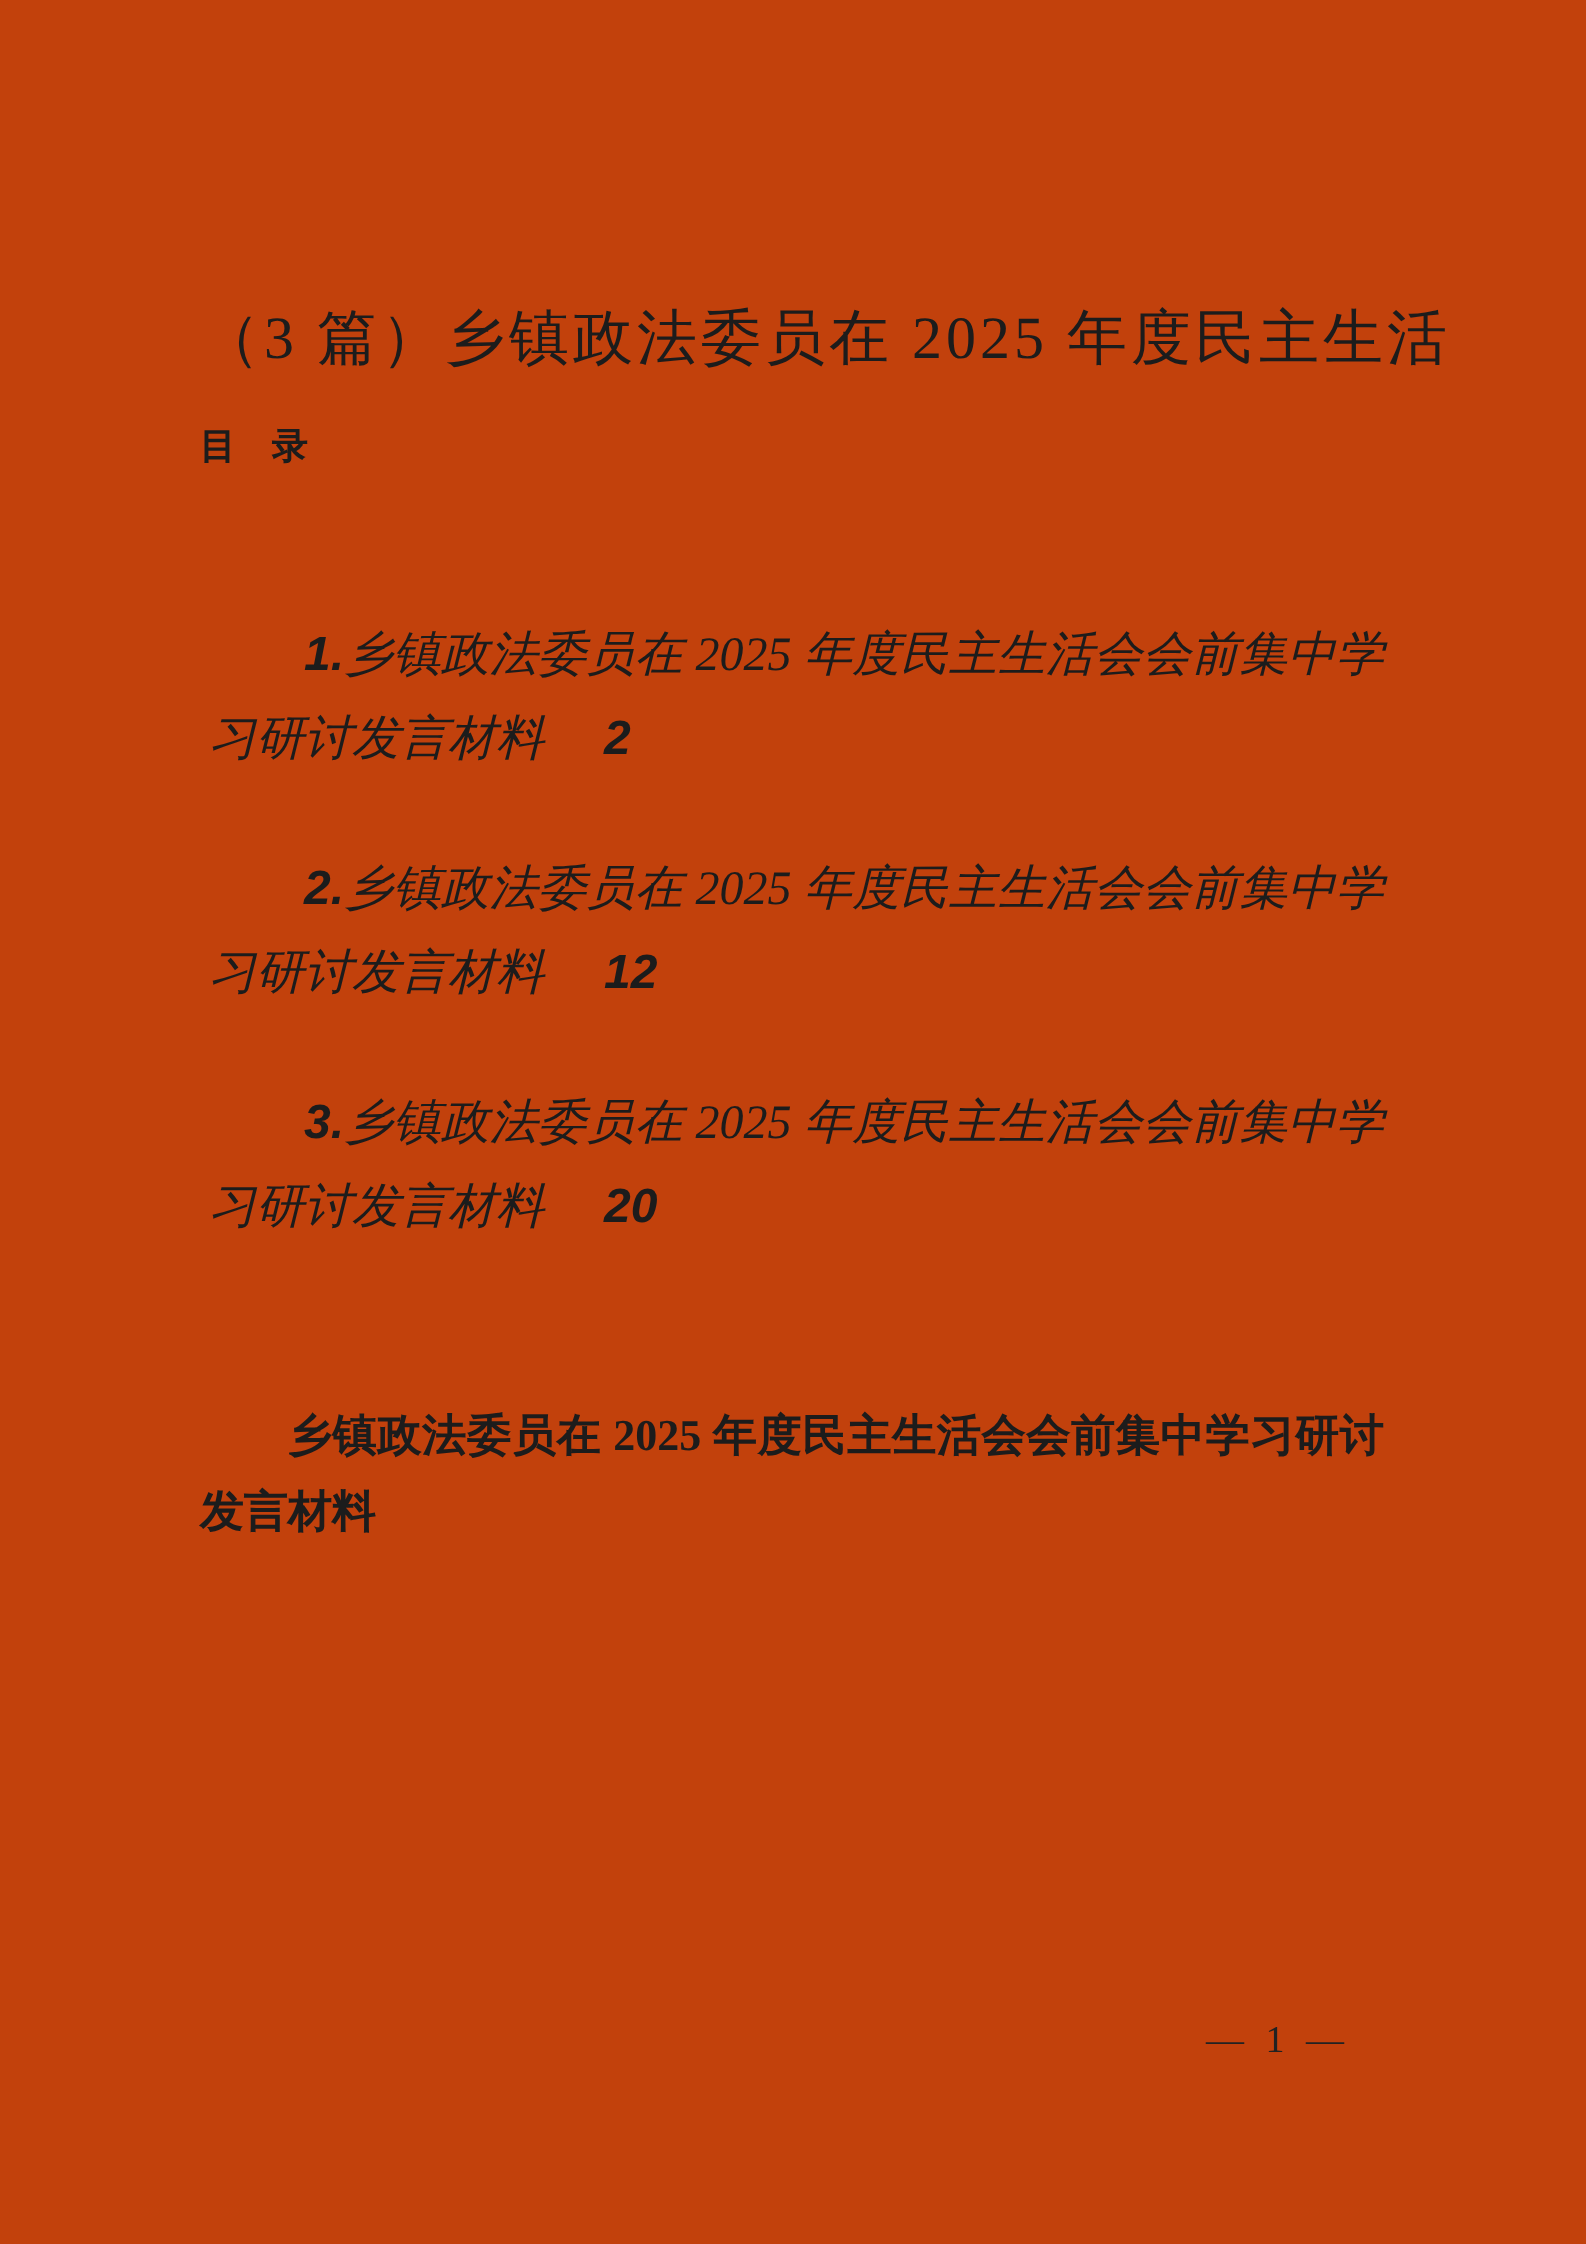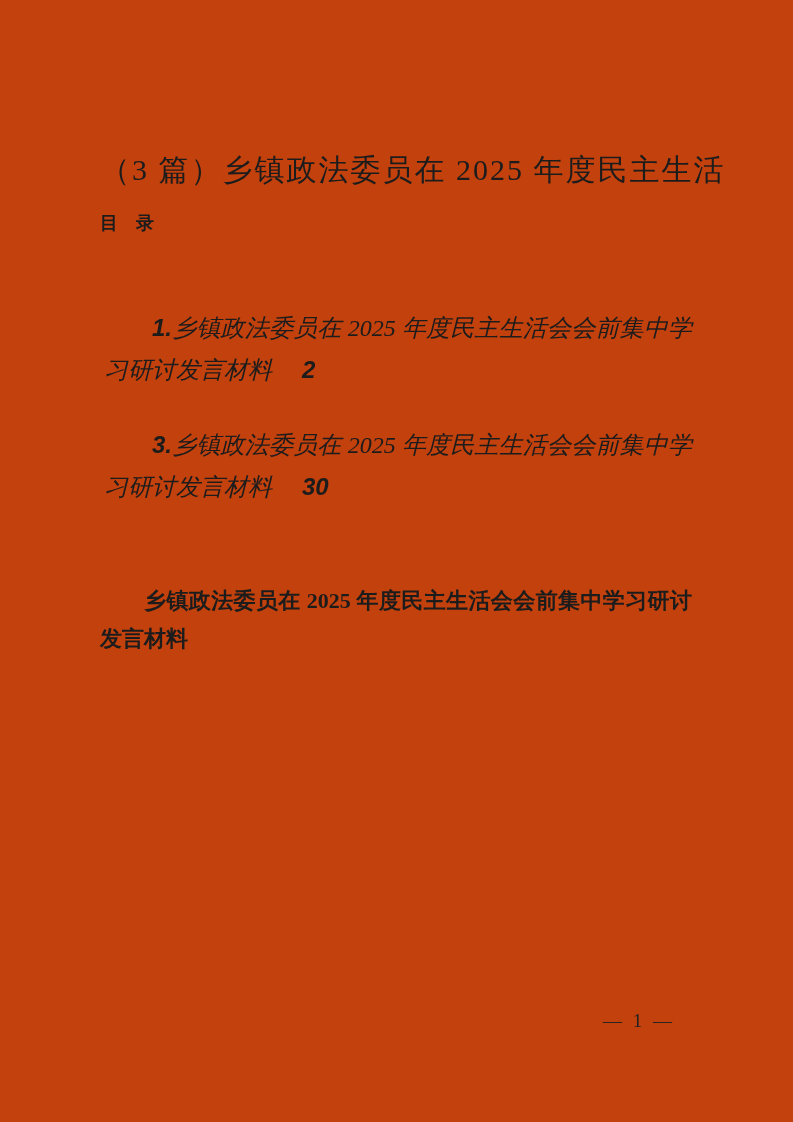--- a/index.html
+++ b/index.html
@@ -97,21 +97,24 @@
       <div class="title-line">（3 篇）乡镇政法委员在 2025 年度民主生活</div>
     </div>
 
     <div class="toc-heading">目　录</div>
 
     <div class="toc-list">
       <p class="toc-item">
         <span class="toc-num">1.</span><span>乡镇政法委员在 2025 年度民主生活会会前集中学习研讨发言材料</span><span class="toc-page">2</span>
       </p>
       <p class="toc-item">
-        <span class="toc-num">3.</span><span>乡镇政法委员在 2025 年度民主生活会会前集中学习研讨发言材料</span><span class="toc-page">30</span>
+        <span class="toc-num">2.</span><span>乡镇政法委员在 2025 年度民主生活会会前集中学习研讨发言材料</span><span class="toc-page">12</span>
+      </p>
+      <p class="toc-item">
+        <span class="toc-num">3.</span><span>乡镇政法委员在 2025 年度民主生活会会前集中学习研讨发言材料</span><span class="toc-page">20</span>
       </p>
     </div>
 
     <p class="article-heading">乡镇政法委员在 2025 年度民主生活会会前集中学习研讨发言材料</p>
 
 
   </div>
 
   <div class="page-footer">— 1 —</div>
 </div>

